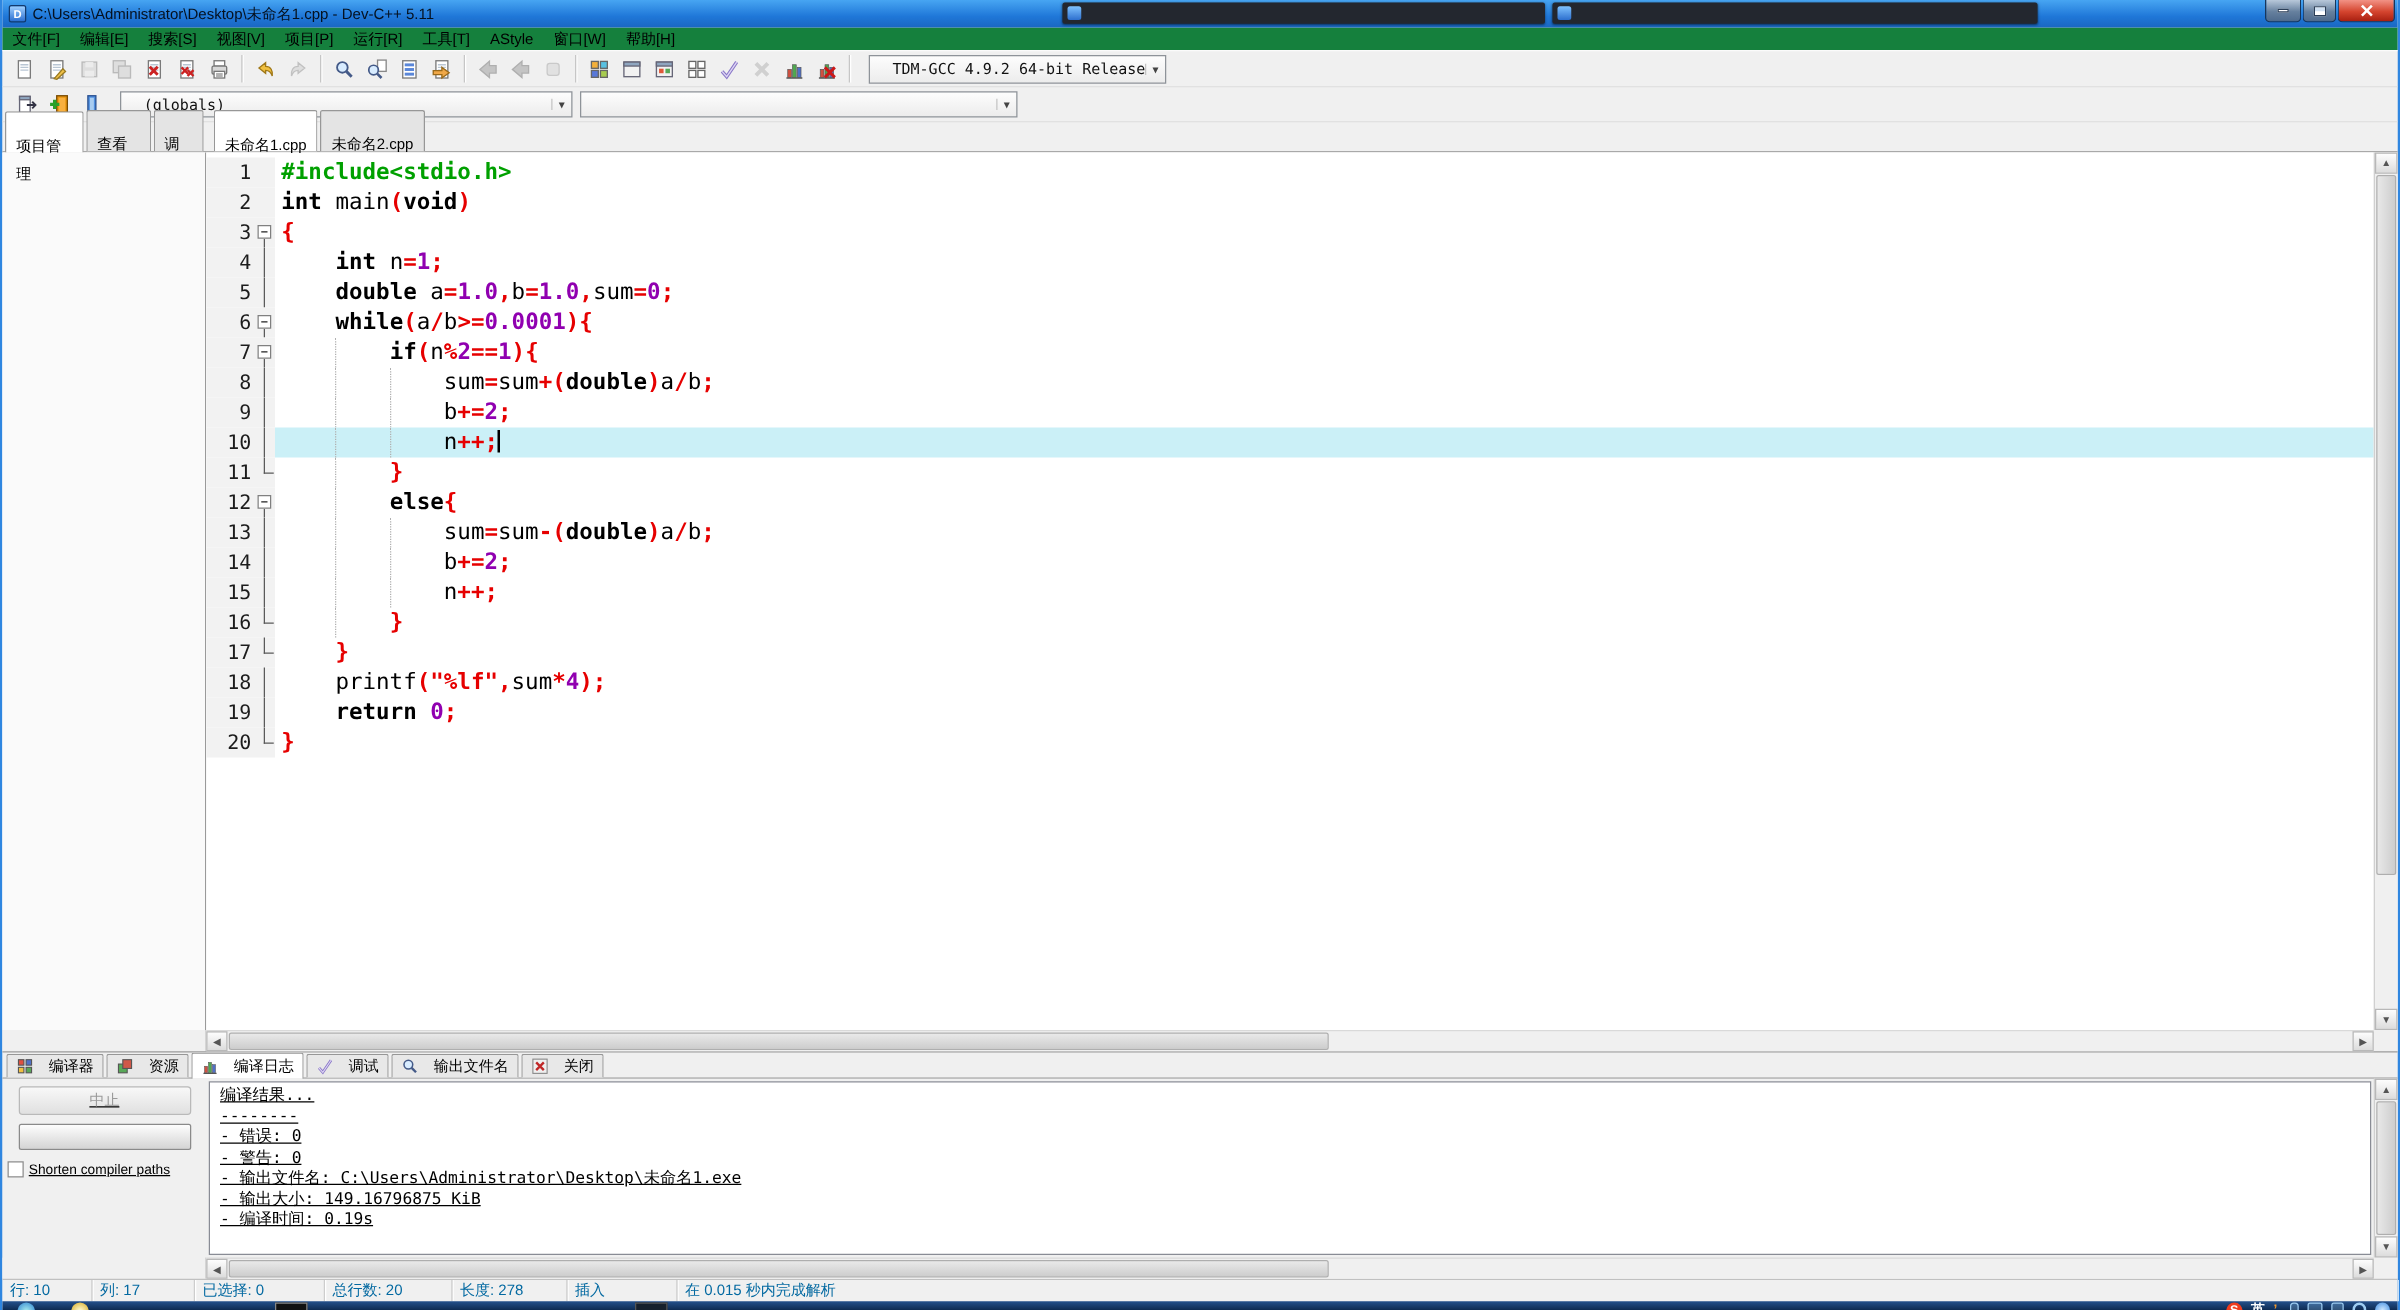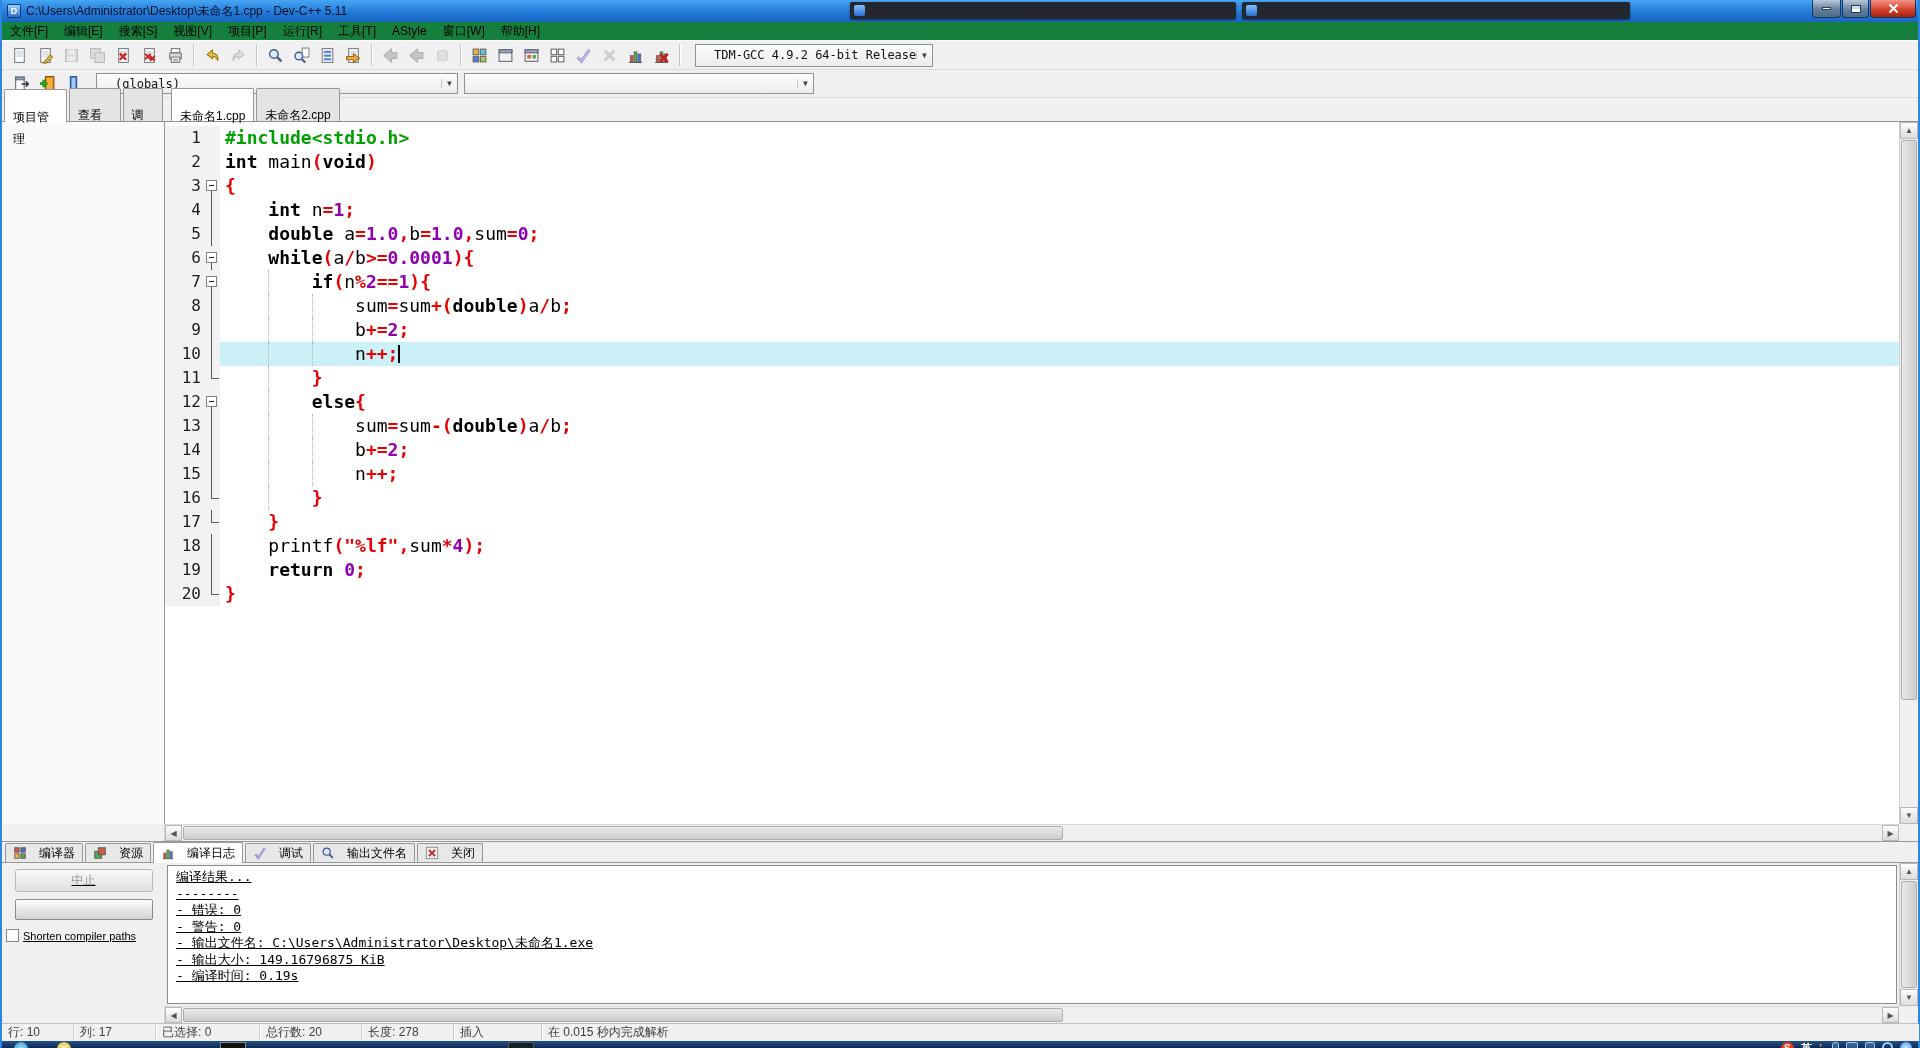--- a/index.html
+++ b/index.html
@@ -111,21 +111,21 @@
   .progress { width:138px; height:21px; margin:7px auto 0; border:1px solid #8a8a8a;
     background:linear-gradient(#fdfdfd,#d4d4d4); border-radius:2px; }
   .chkrow { display:flex; align-items:center; gap:4px; margin:9px 0 0 4px; }
   .chkbox { width:13px; height:13px; border:1px solid #8a8a8a; background:#fff; flex:0 0 13px; }
   .chklabel { font-size:11px; color:#000; white-space:nowrap; }
   .logarea { flex:1; margin:2px; border:1px solid #898c95; background:#fff; padding:3px 8px;
     font:13px/16.5px "DejaVu Sans Mono", monospace; color:#000; overflow:hidden; }
 
   
   .statusbar { height:18px; flex:0 0 18px; background:#f0f0f0; border-top:1px solid #c0c0c0;
-    display:flex; font-size:12px; color:#404040; }
+    display:flex; font-size:12px; color:#0369a1; }
   .sseg { border-right:1px solid #cdcdcd; box-shadow:1px 0 0 #fff; padding-left:6px;
     line-height:17px; white-space:nowrap; overflow:hidden; }
   .sseg.last { flex:1; border-right:none; }
 
   
   .taskbar { height:7px; flex:0 0 7px; background:linear-gradient(#24518c,#0e2b52); position:relative; overflow:hidden; }
   .tkico { position:absolute; top:1px; height:13px; }
   .sogou-s { width:13px; height:13px; border-radius:50%; background:#f03c1e; color:#fff;
     font:bold 10px/13px "Liberation Sans",sans-serif; text-align:center; }
   .imetxt { color:#fff; font:bold 11px/13px "Liberation Sans",sans-serif; }

